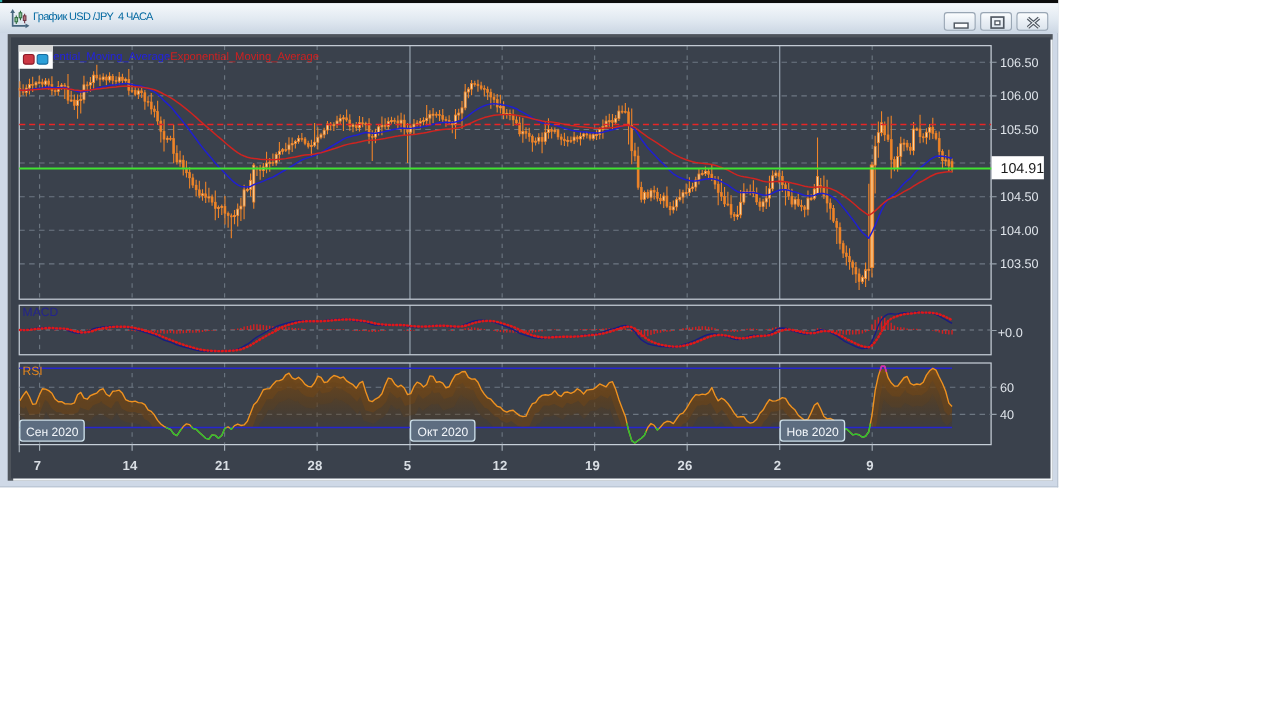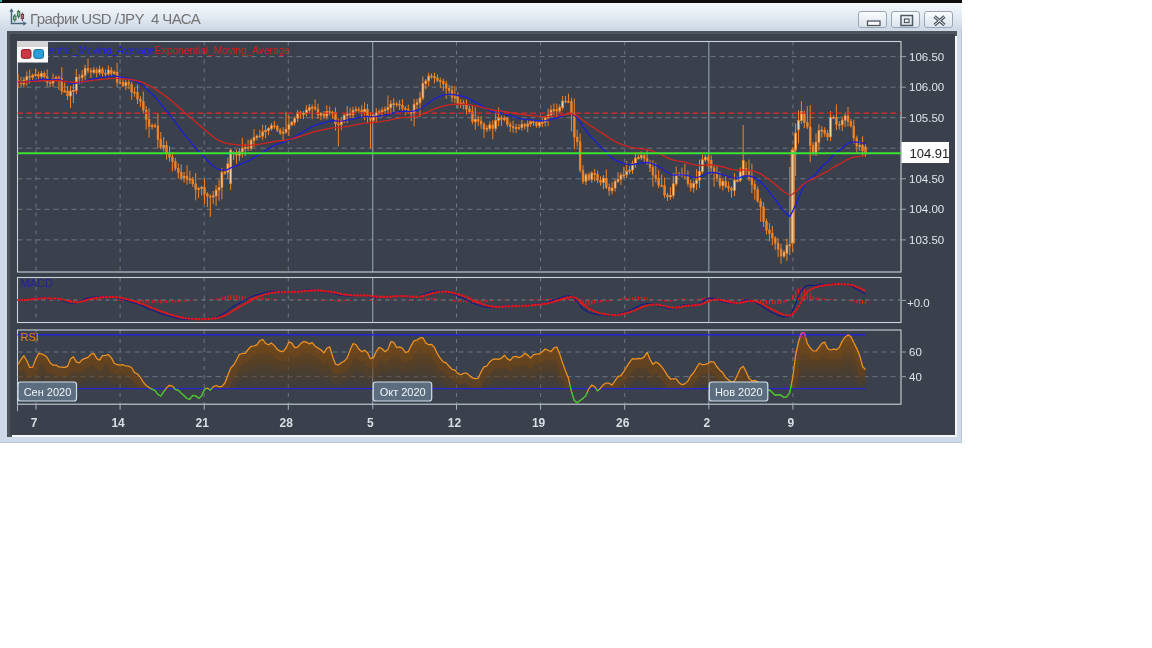--- a/index.html
+++ b/index.html
@@ -11,21 +11,21 @@
 <path d="M3.5 3 V15.5 H15.5" stroke="#48677f" stroke-width="1.5" fill="none"></path>
 <path d="M3.5 0.2 L1.3 3.8 H5.7 Z" fill="#48677f"></path>
 <path d="M18.8 15.5 L15.2 13.3 V17.7 Z" fill="#48677f"></path>
 <path d="M6.8 6 V13.8" stroke="#2f6b3f" stroke-width="1"></path>
 <rect x="5.6" y="8" width="2.4" height="3.8" fill="#8fc49a" stroke="#2f6b3f" stroke-width="0.9"></rect>
 <path d="M10.6 1.8 V10.5" stroke="#2f6b3f" stroke-width="1"></path>
 <rect x="9.4" y="3.6" width="2.4" height="4.6" fill="#8fc49a" stroke="#2f6b3f" stroke-width="0.9"></rect>
 <path d="M14.4 4.5 V13.2" stroke="#6d3340" stroke-width="1"></path>
 <rect x="13.2" y="6.4" width="2.4" height="4.2" fill="#b2737e" stroke="#6d3340" stroke-width="0.9"></rect>
 </svg>
-<div style="position:absolute;left:30px;top:10px;font-size:15px;letter-spacing:-0.6px;color:#737373">График USD /JPY&nbsp; 4 ЧАСА</div>
+<div style="position:absolute;left:30px;top:10px;font-size:10px;letter-spacing:-0.6px;color:#0369a1">График USD /JPY&nbsp; 4 ЧАСА</div>
 <div style="position:absolute;left:858px;top:10.5px;width:29px;height:17px;border:1px solid #99a6b4;border-radius:3px;background:linear-gradient(#fbfdfe,#e9eff5 50%,#dce4ed)"><svg width="29" height="17" viewBox="0 0 29 17">
       <rect x="8.5" y="9" width="12.5" height="4.5" fill="#fdfdfe" stroke="#4f5761" stroke-width="1.3"></rect>
     </svg></div>
 <div style="position:absolute;left:891px;top:10.5px;width:29px;height:17px;border:1px solid #99a6b4;border-radius:3px;background:linear-gradient(#fbfdfe,#e9eff5 50%,#dce4ed)"><svg width="29" height="17" viewBox="0 0 29 17">
       <rect x="9" y="3.5" width="11.5" height="10" fill="none" stroke="#4f5761" stroke-width="1.5"></rect>
       <rect x="12.5" y="7" width="4.5" height="3.5" fill="#fdfdfd" stroke="#4f5761" stroke-width="1.2"></rect>
     </svg></div>
 <div style="position:absolute;left:924px;top:10.5px;width:29px;height:17px;border:1px solid #99a6b4;border-radius:3px;background:linear-gradient(#fbfdfe,#e9eff5 50%,#dce4ed)"><svg width="29" height="17" viewBox="0 0 29 17">
       <path d="M9.5 4.5 L19.5 13 M19.5 4.5 L9.5 13" stroke="#4f5761" stroke-width="3.2"></path>
       <path d="M9.5 4.5 L19.5 13 M19.5 4.5 L9.5 13" stroke="#eef2f6" stroke-width="1"></path>

